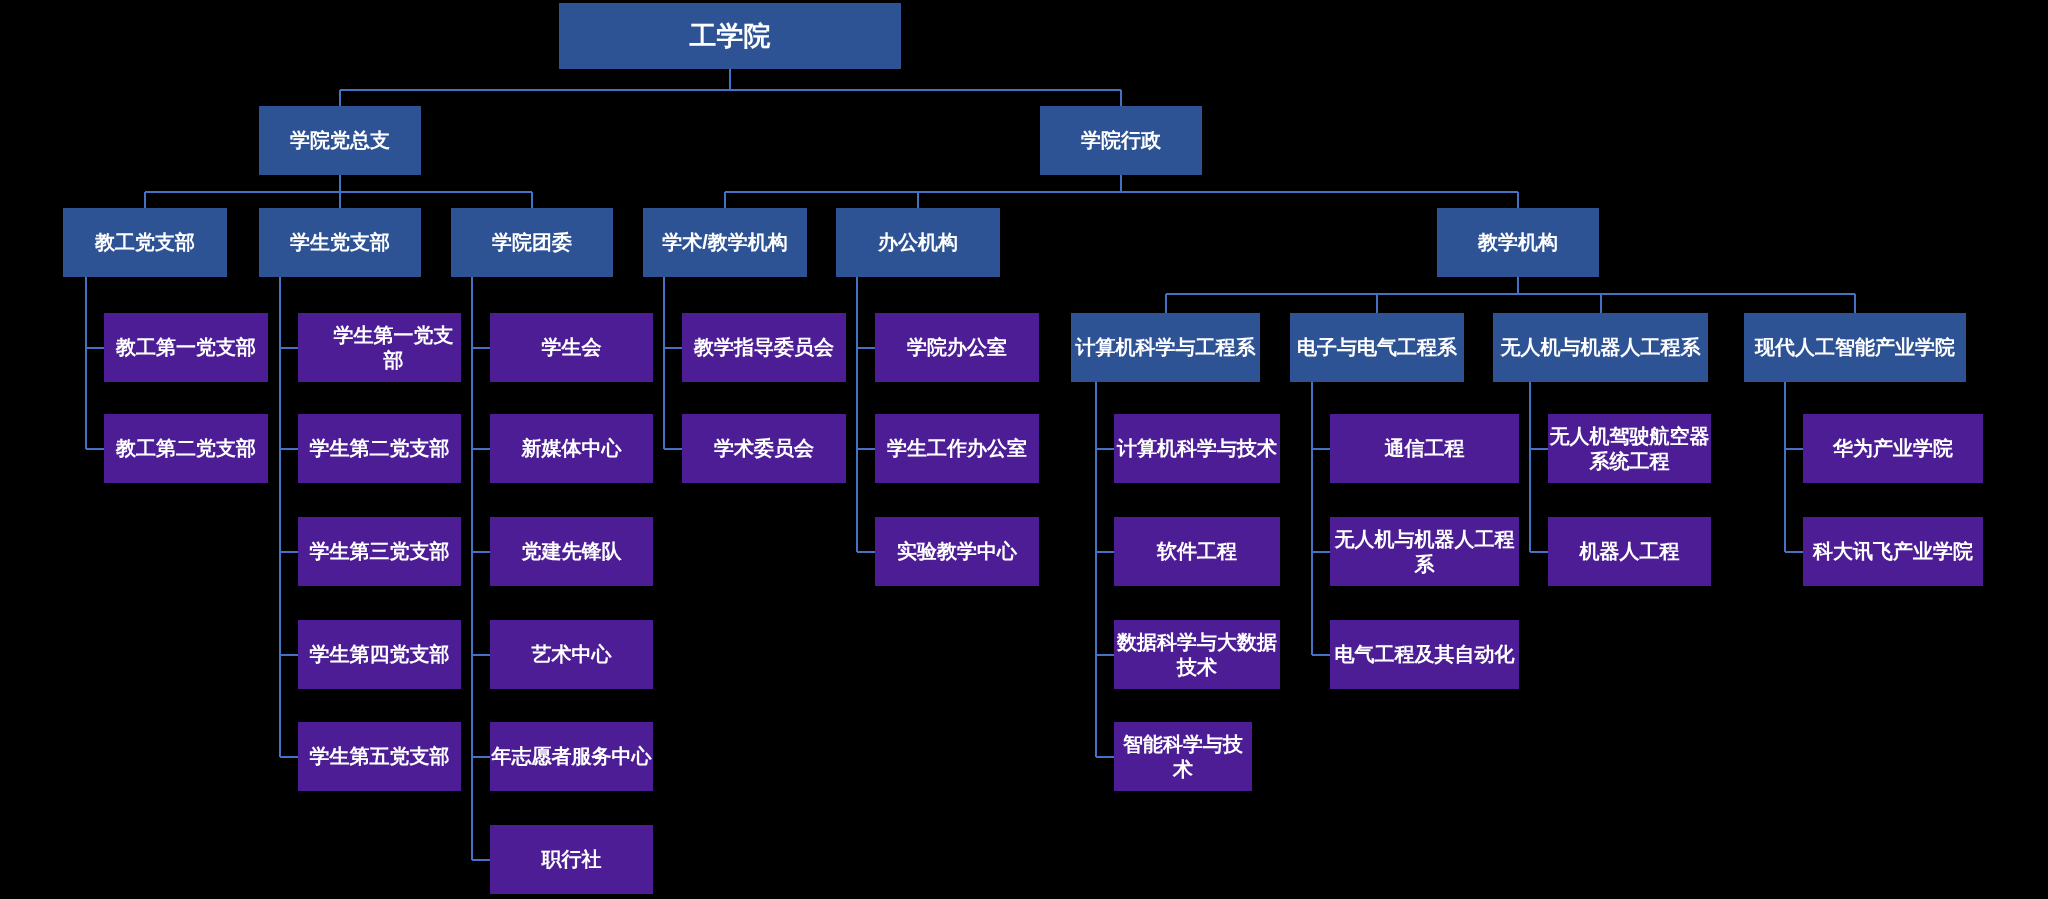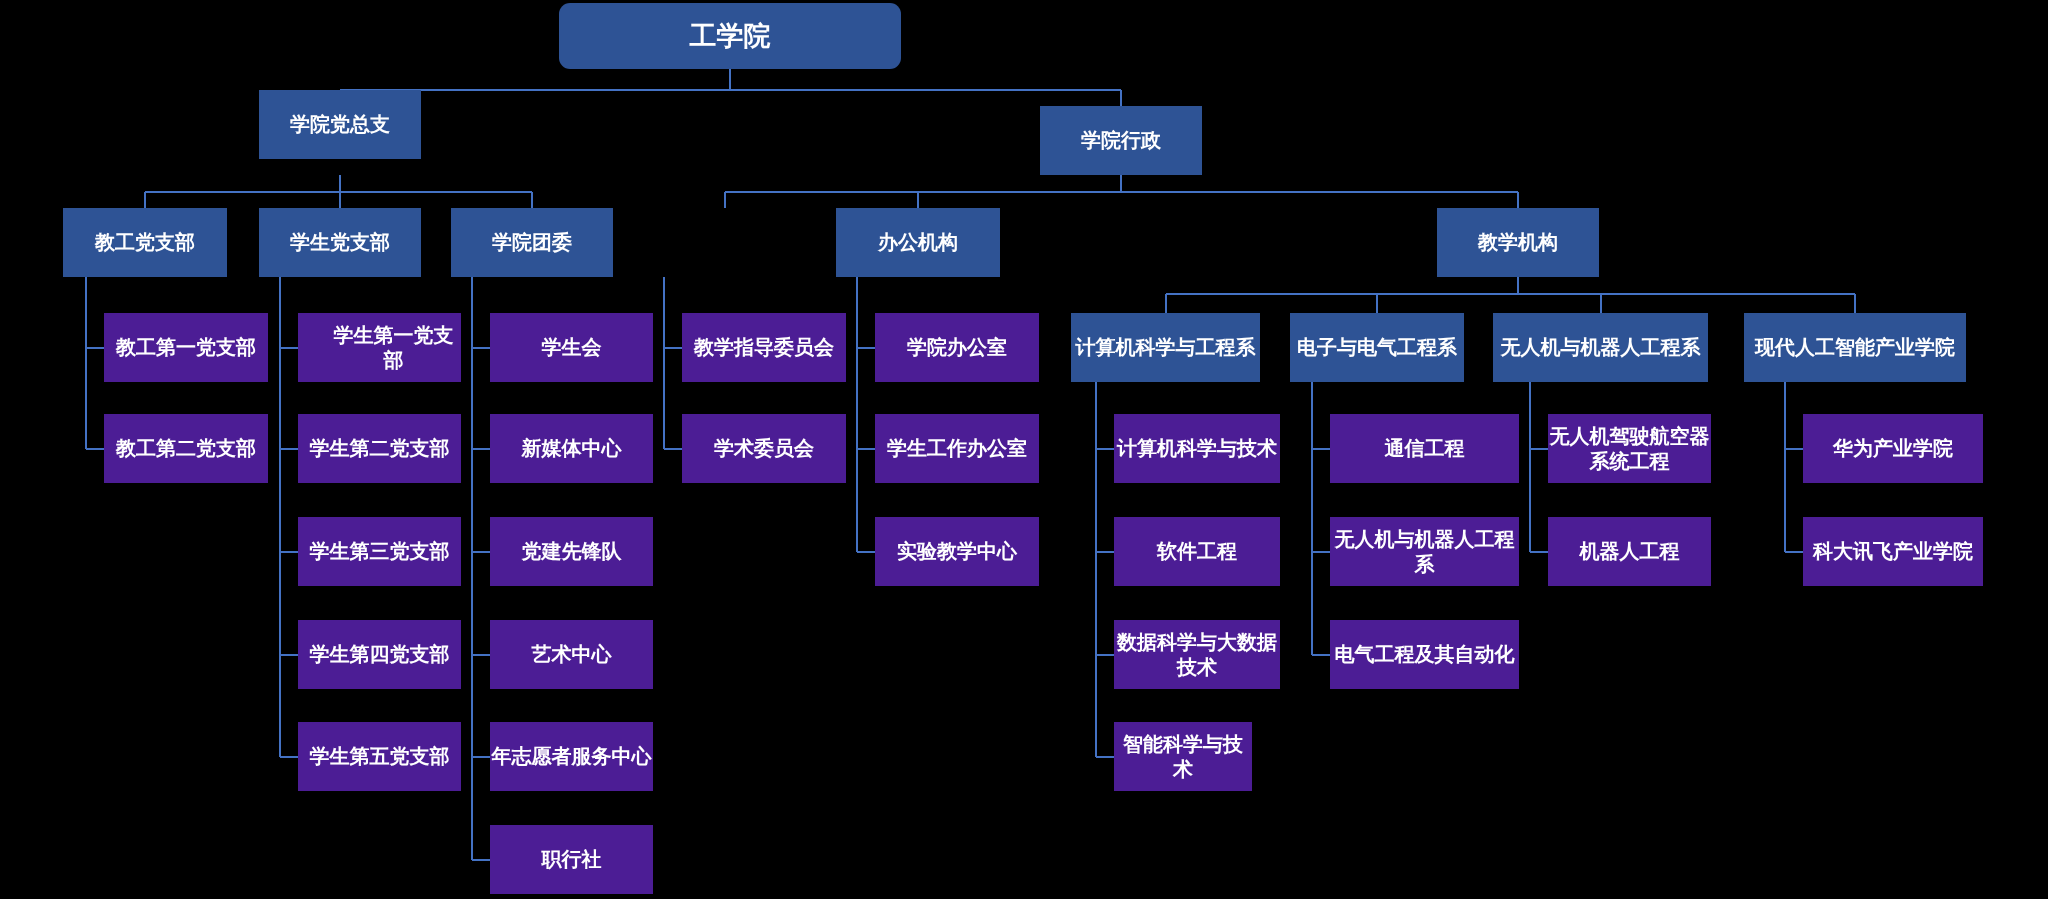--- a/index.html
+++ b/index.html
@@ -71,37 +71,40 @@
       <polyline points="1312,449 1330,449" fill="none" stroke="#4472C4" stroke-width="2"></polyline>
       <polyline points="1312,552 1330,552" fill="none" stroke="#4472C4" stroke-width="2"></polyline>
       <polyline points="1312,655 1330,655" fill="none" stroke="#4472C4" stroke-width="2"></polyline>
       <polyline points="1530,382 1530,552" fill="none" stroke="#4472C4" stroke-width="2"></polyline>
       <polyline points="1530,449 1548,449" fill="none" stroke="#4472C4" stroke-width="2"></polyline>
       <polyline points="1530,552 1548,552" fill="none" stroke="#4472C4" stroke-width="2"></polyline>
       <polyline points="1785,382 1785,552" fill="none" stroke="#4472C4" stroke-width="2"></polyline>
       <polyline points="1785,449 1803,449" fill="none" stroke="#4472C4" stroke-width="2"></polyline>
       <polyline points="1785,552 1803,552" fill="none" stroke="#4472C4" stroke-width="2"></polyline>
     </svg>
-    <div class="node dark root" style="left: 559px; top: 3px; width: 342px; height: 66px; border-radius: 11px;">
+    <div class="node dark root" style="left: 559px; top: 3px; width: 342px; height: 66px;">
       <span>工学院</span>
     </div>
-    <div class="node dark" style="left: 259px; top: 90px; width: 162px; height: 69px;">
+    <div class="node dark" style="left: 259px; top: 106px; width: 162px; height: 69px;">
       <span>学院党总支</span>
     </div>
     <div class="node dark" style="left: 1040px; top: 106px; width: 162px; height: 69px;">
       <span>学院行政</span>
     </div>
     <div class="node dark" style="left: 63px; top: 208px; width: 164px; height: 69px;">
       <span>教工党支部</span>
     </div>
     <div class="node dark" style="left: 259px; top: 208px; width: 162px; height: 69px;">
       <span>学生党支部</span>
     </div>
     <div class="node dark" style="left: 451px; top: 208px; width: 162px; height: 69px;">
       <span>学院团委</span>
+    </div>
+    <div class="node dark" style="left: 643px; top: 208px; width: 164px; height: 69px;">
+      <span>学术/教学机构</span>
     </div>
     <div class="node dark" style="left: 836px; top: 208px; width: 164px; height: 69px;">
       <span>办公机构</span>
     </div>
     <div class="node dark" style="left: 1437px; top: 208px; width: 162px; height: 69px;">
       <span>教学机构</span>
     </div>
     <div class="node light" style="left: 104px; top: 313px; width: 164px; height: 69px;">
       <span>教工第一党支部</span>
     </div>

